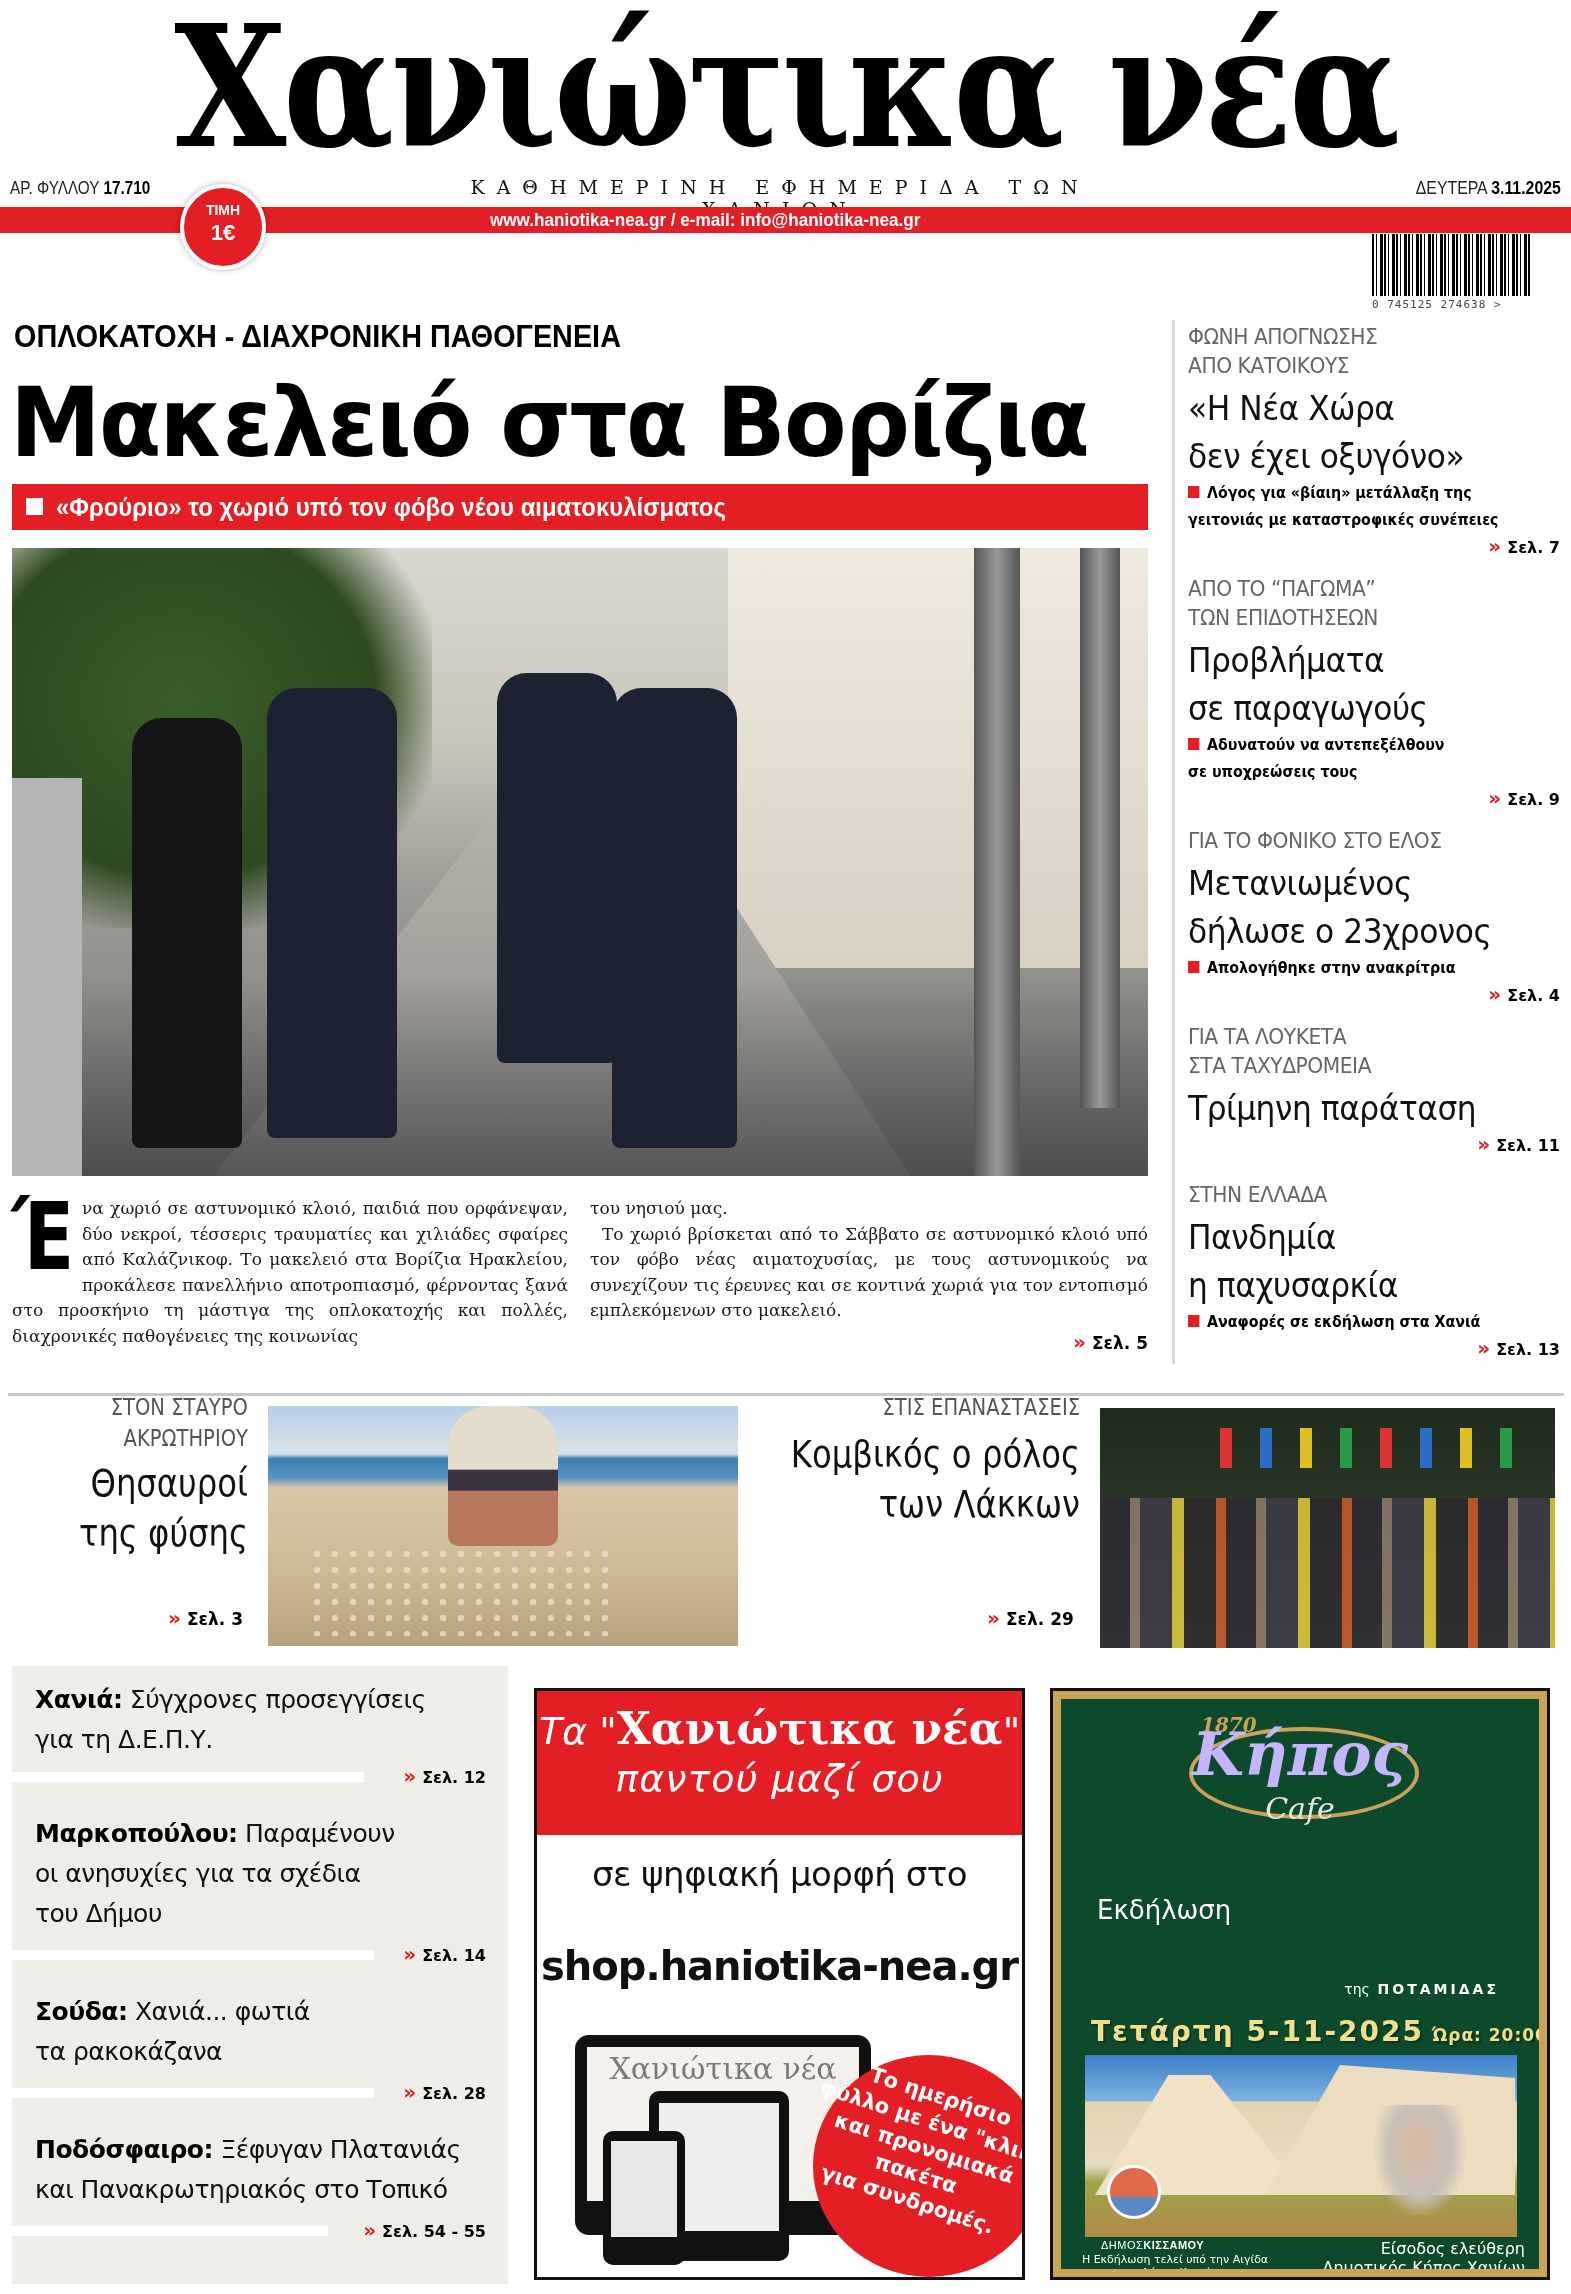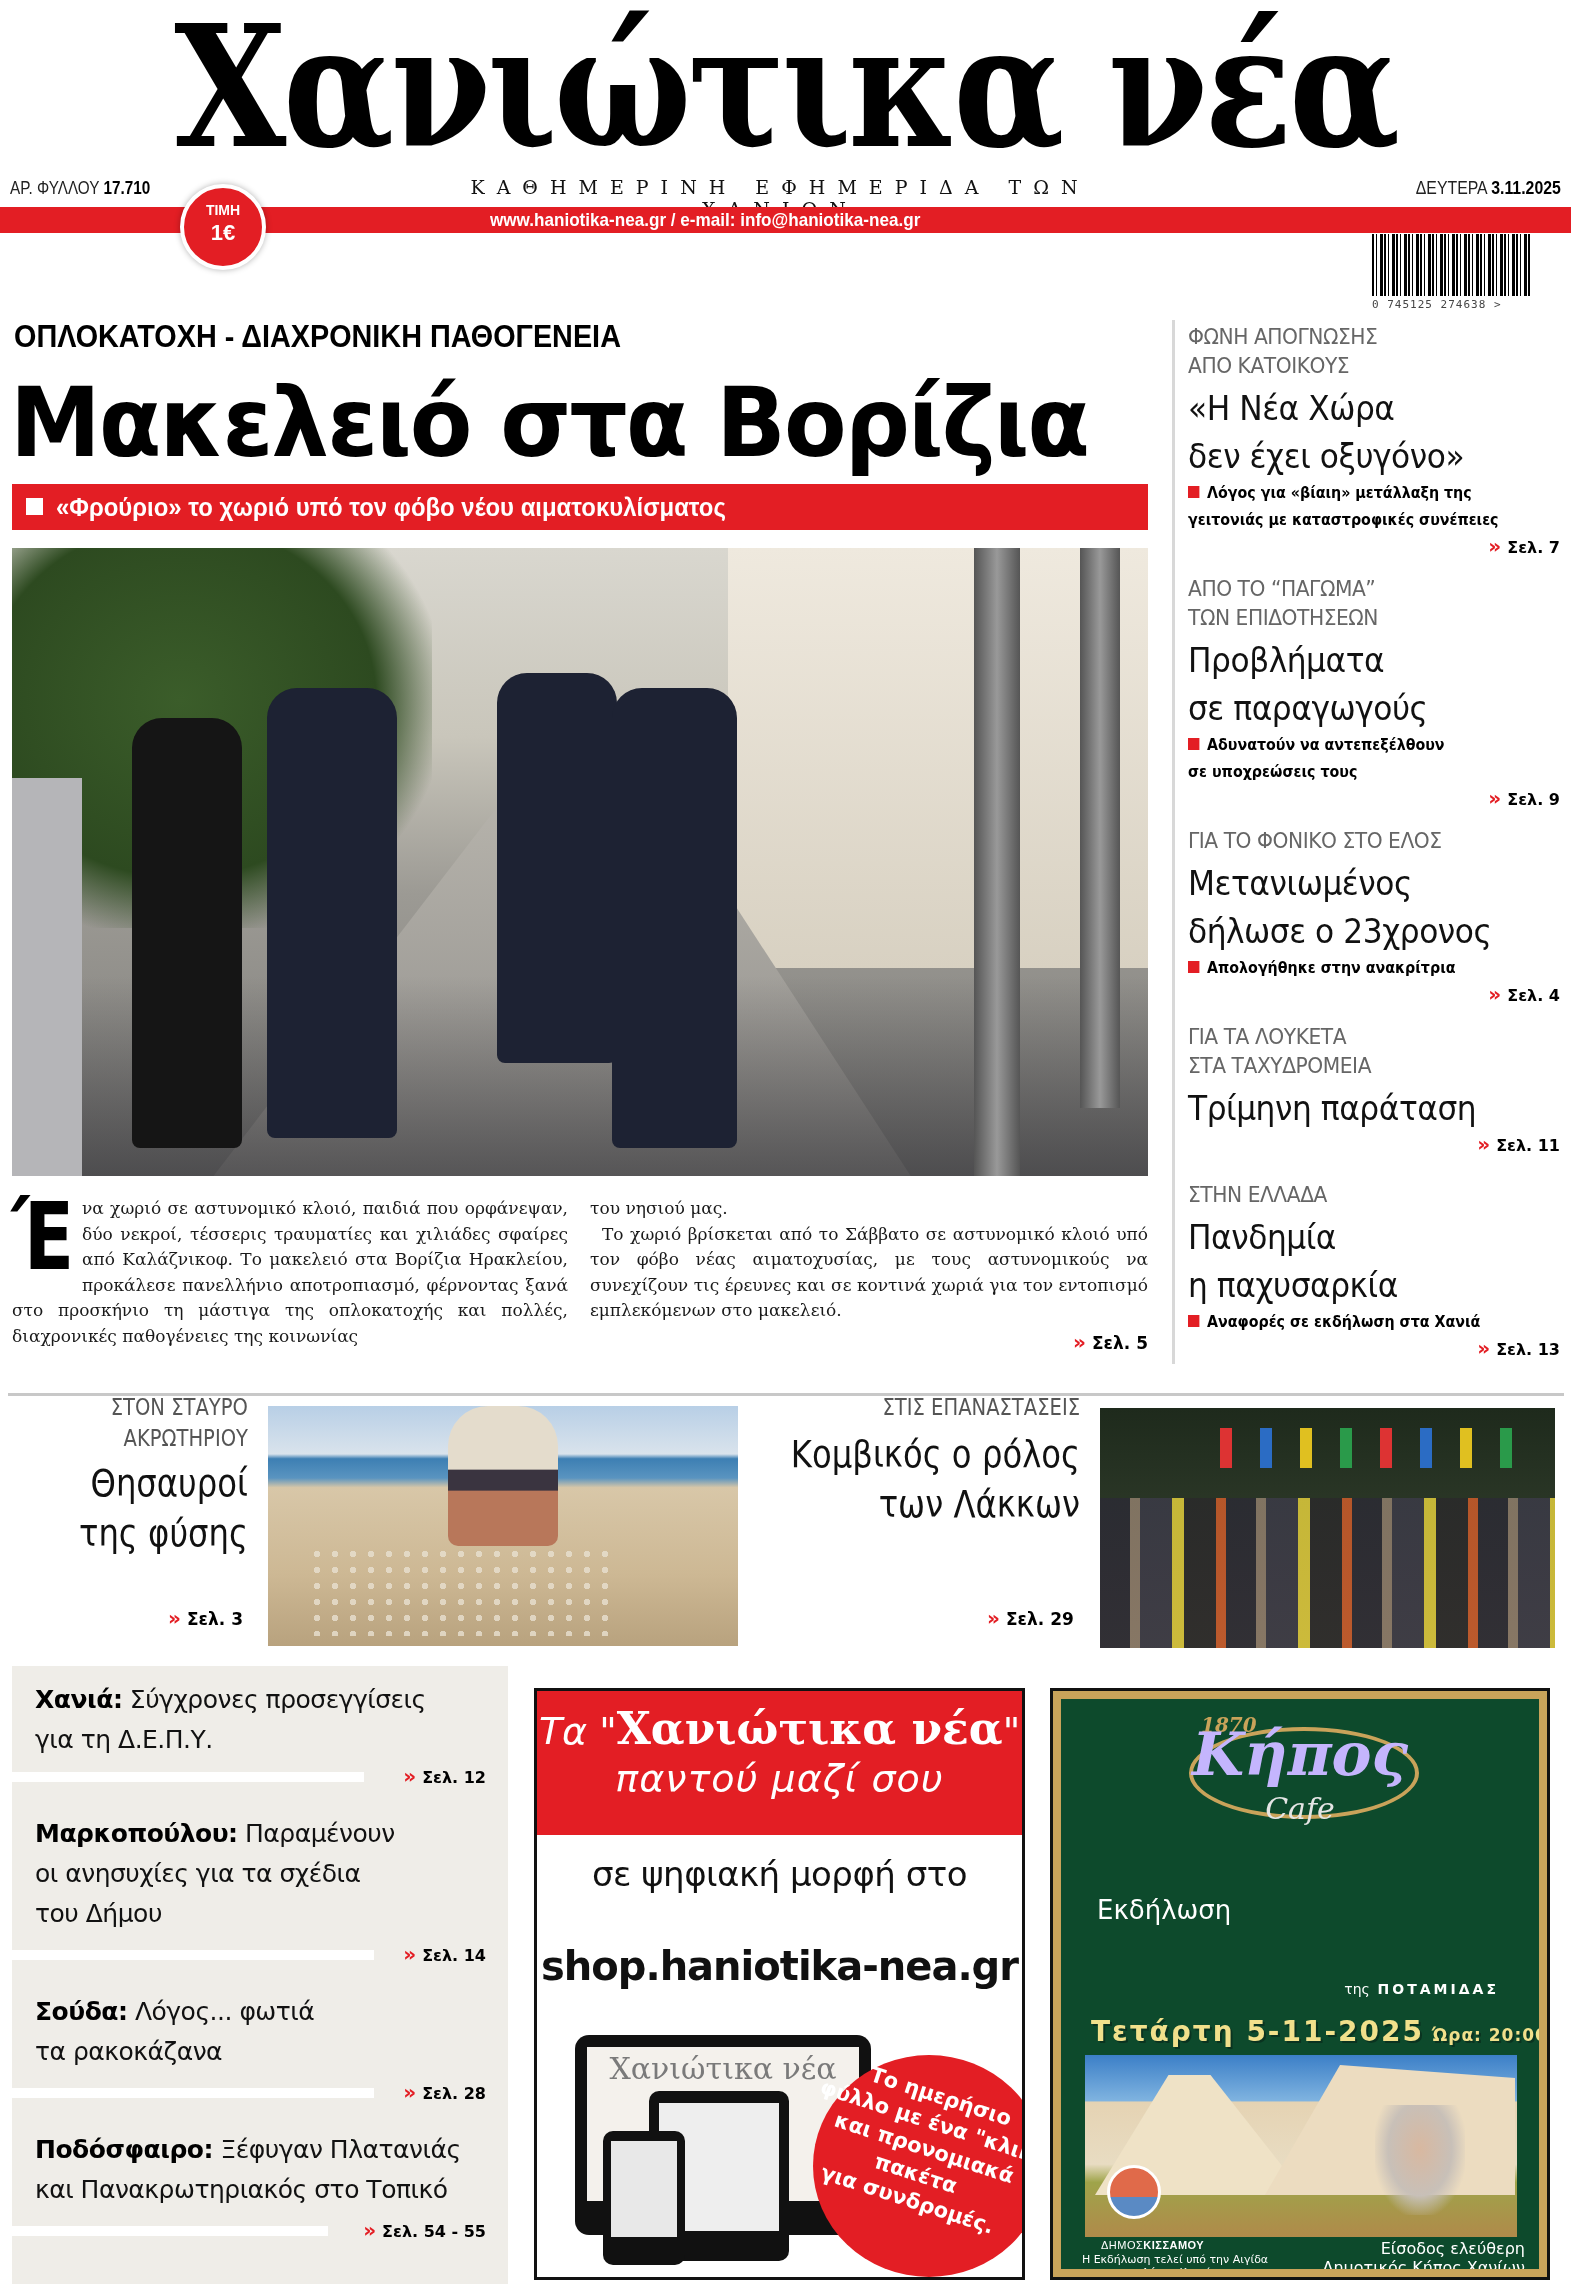--- a/index.html
+++ b/index.html
@@ -259,21 +259,21 @@
     <div class="t" style="top:14px;"><b>Χανιά:</b><span> Σύγχρονες προσεγγίσεις</span><br><span>για τη Δ.Ε.Π.Υ.</span></div>
     <div class="sep" style="top:106px;width:352px;"></div>
     <div class="pageref ref" style="top:98px;"><span class="arr">»</span><span>Σελ. 12</span></div>
   </div>
   <div class="brief" style="top:0;">
     <div class="t" style="top:148px;"><b>Μαρκοπούλου:</b><span> Παραμένουν</span><br><span>οι ανησυχίες για τα σχέδια</span><br><span>του Δήμου</span></div>
     <div class="sep" style="top:284px;width:362px;"></div>
     <div class="pageref ref" style="top:276px;"><span class="arr">»</span><span>Σελ. 14</span></div>
   </div>
   <div class="brief" style="top:0;">
-    <div class="t" style="top:326px;"><b>Σούδα:</b><span> Λόγος... φωτιά</span><br><span>τα ρακοκάζανα</span></div>
+    <div class="t" style="top:326px;"><b>Σούδα:</b><span> Χανιά... φωτιά</span><br><span>τα ρακοκάζανα</span></div>
     <div class="sep" style="top:422px;width:362px;"></div>
     <div class="pageref ref" style="top:414px;"><span class="arr">»</span><span>Σελ. 28</span></div>
   </div>
   <div class="brief" style="top:0;">
     <div class="t" style="top:464px;width:480px;"><b>Ποδόσφαιρο:</b><span> Ξέφυγαν Πλατανιάς</span><br><span>και Πανακρωτηριακός στο Τοπικό</span></div>
     <div class="sep" style="top:560px;width:316px;"></div>
     <div class="pageref ref" style="top:552px;"><span class="arr">»</span><span>Σελ. 54 - 55</span></div>
   </div>
 </div>
 

